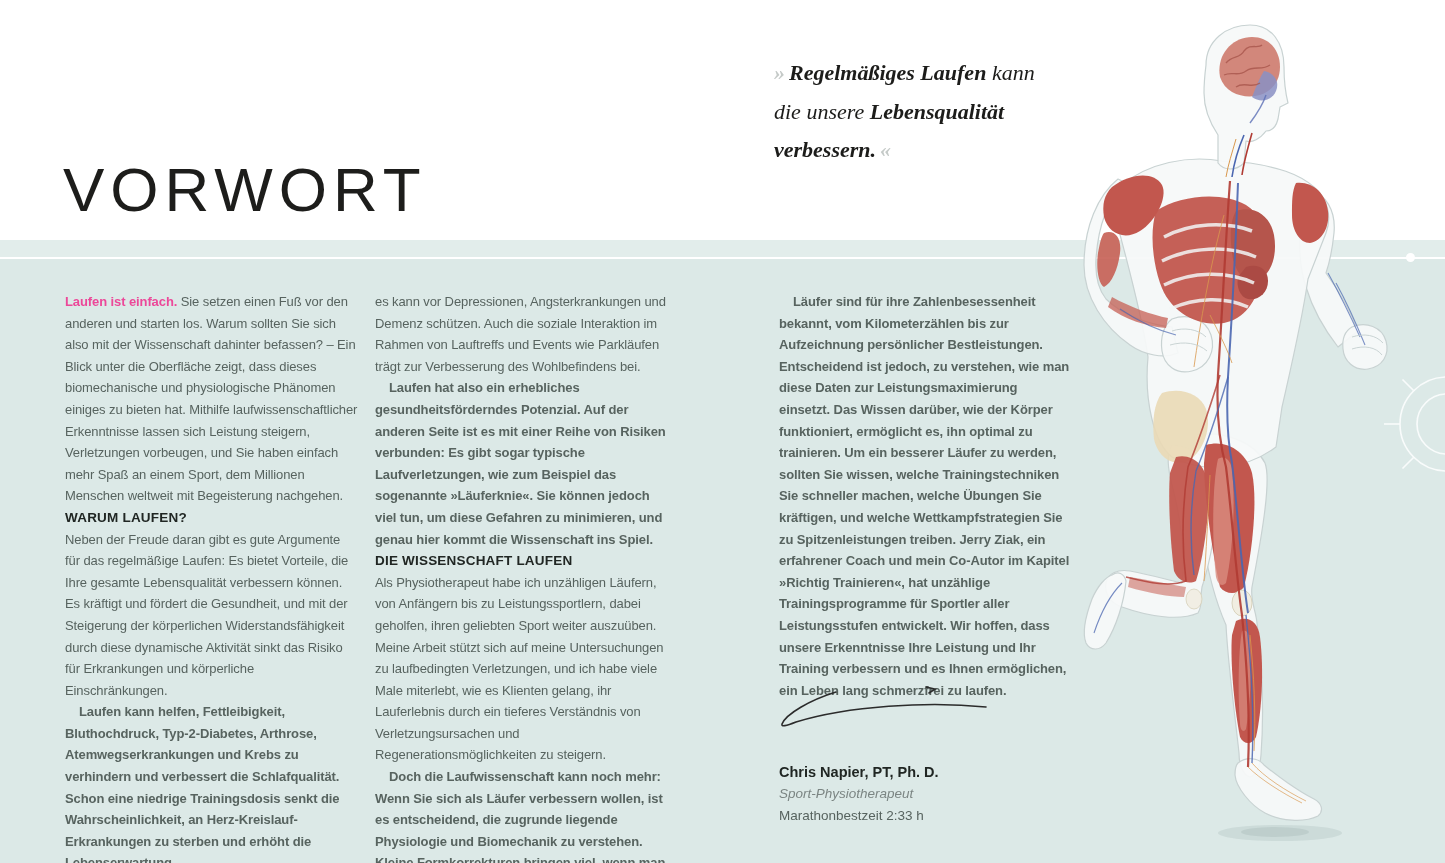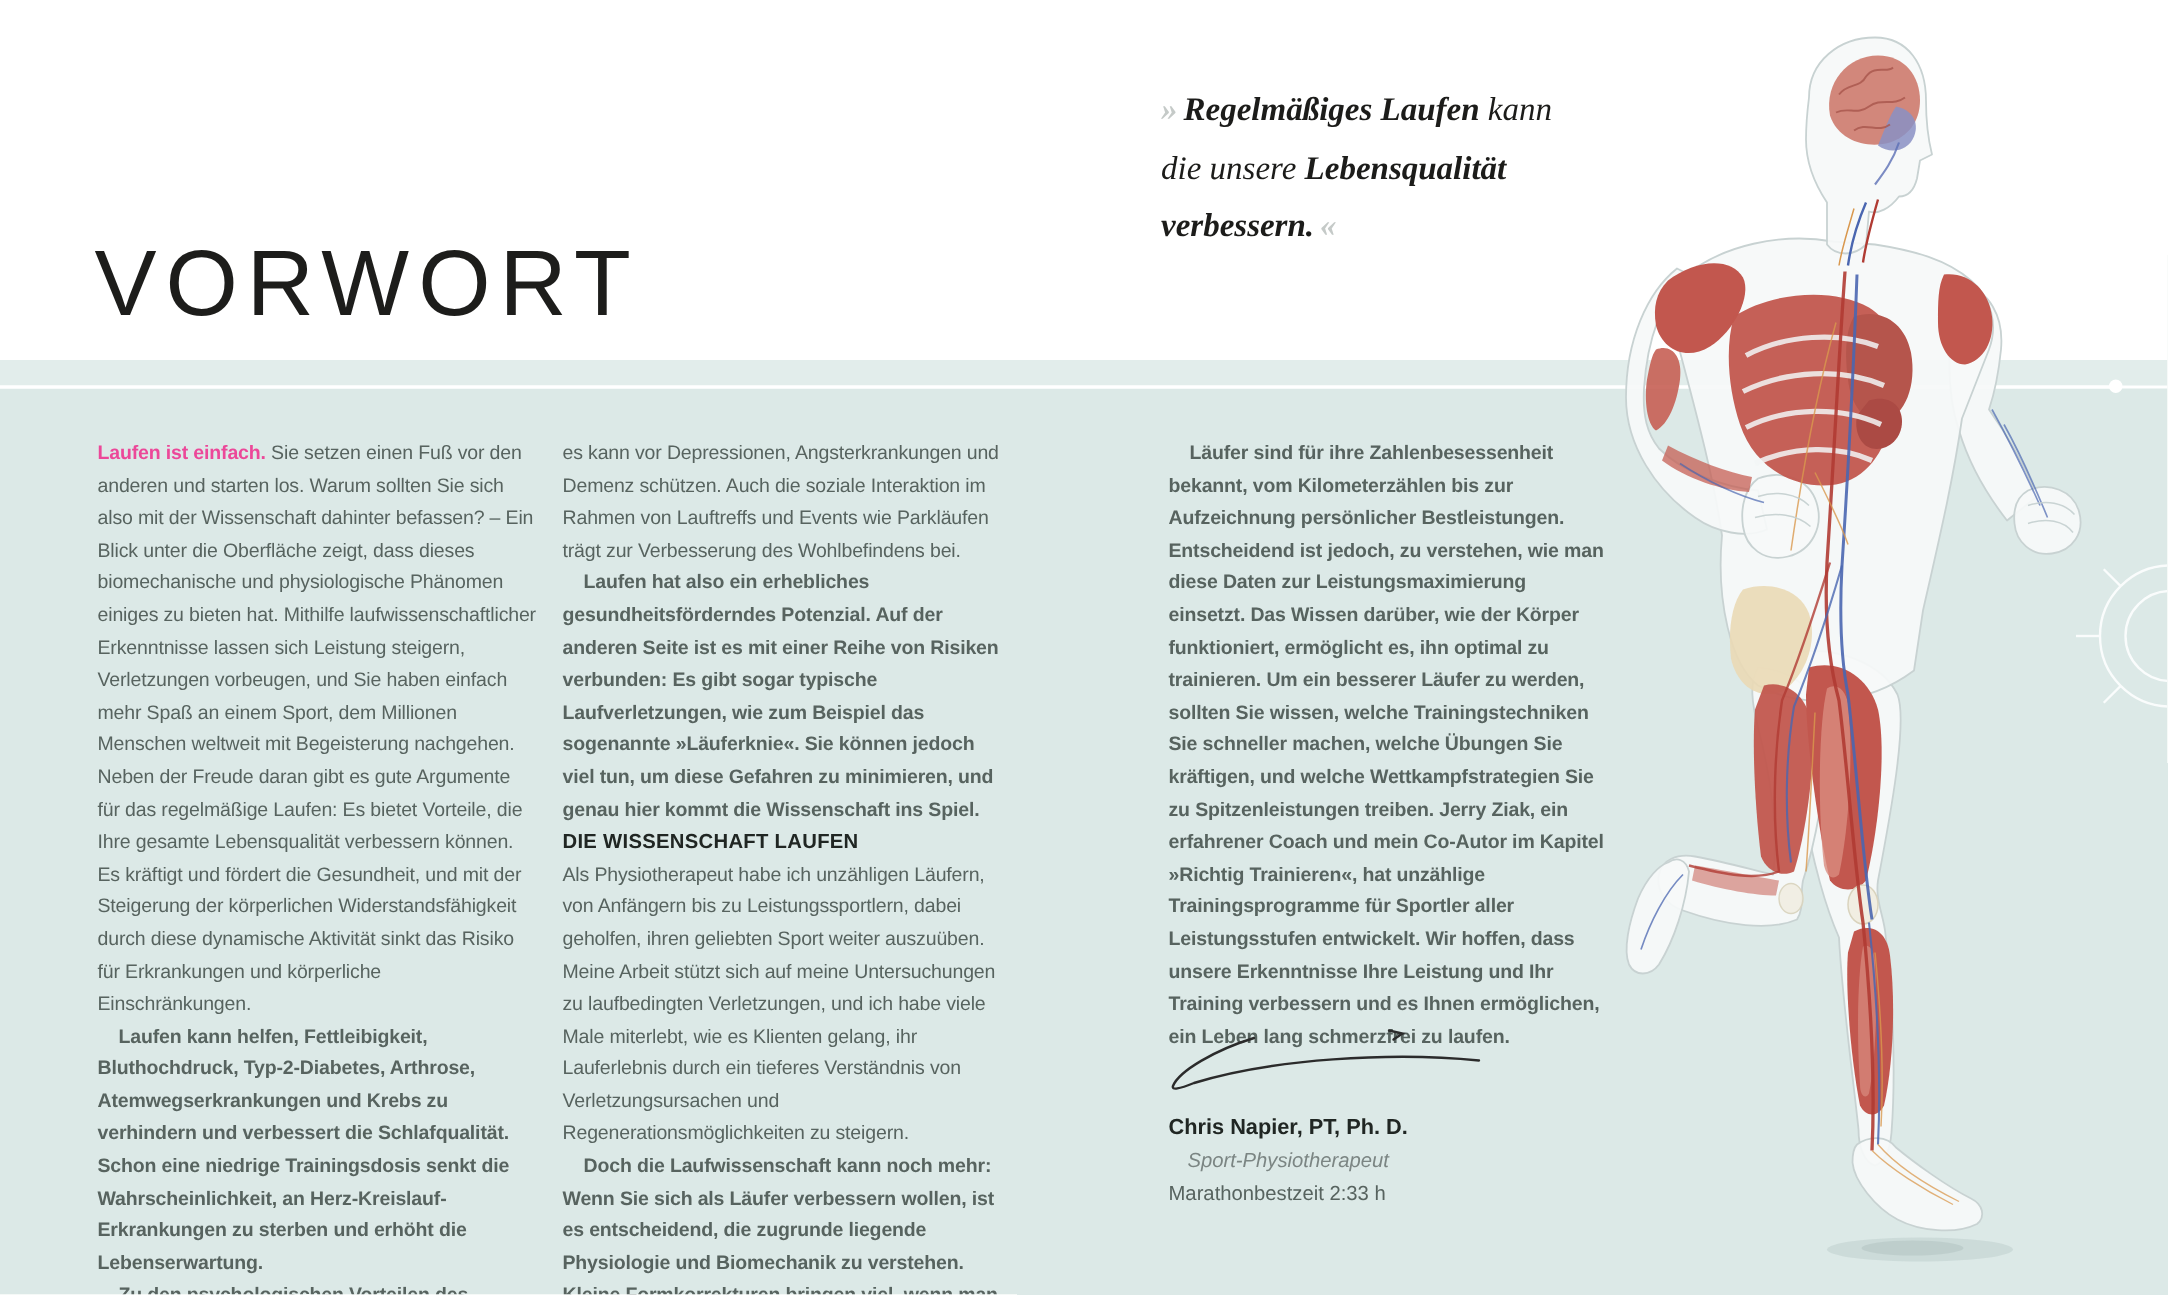--- a/index.html
+++ b/index.html
@@ -31,22 +31,22 @@
   .col-3{left:779px;}
   .col p{margin:0;text-align:left;}
   .col p.ind{text-indent:14px;font-weight:bold;}
   .lead{font-weight:700;color:#ec4899;}
   .colhead{margin:21px 0 0 0;font-weight:700;font-size:13.5px;letter-spacing:.2px;color:#202623;}
   .colhead:first-child{margin-top:0;}
 
   
   .signature{position:absolute;left:778px;top:680px;}
   .author{position:absolute;left:779px;top:741px;font-size:13.5px;line-height:22px;color:#57635f;}
-  .author .name{font-weight:700;font-size:14.5px;color:#202623;}
-  .author .role{font-style:italic;color:#7b8583;text-align:center;}
+  .author .name{font-weight:700;font-size:14.5px;color:#202623;margin-top:20px;}
+  .author .role{font-style:italic;color:#7b8583;}
 
   
   .reticle{position:absolute;left:1330px;top:330px;z-index:1;}
   .runner{position:absolute;left:1060px;top:15px;z-index:2;}
 </style>
 </head>
 <body>
 
 <div class="stage">
 
@@ -164,20 +164,21 @@
       <path d="M112,316 C124,312 138,314 146,322 M110,330 C124,326 138,328 147,336"></path>
       <path d="M292,322 C304,318 316,320 323,328 M292,334 C304,330 316,332 322,340"></path>
     </g>
   </svg>
 
   <div>
     <div class="title">VORWORT</div>
 
     <div class="col col-1">
       <p class="body"><span class="lead">Laufen ist einfach.</span><span> Sie setzen einen Fuß vor den anderen und starten los. Warum sollten Sie sich also mit der Wissenschaft dahinter befassen? – Ein Blick unter die Oberfläche zeigt, dass dieses biomechanische und physiologische Phänomen einiges zu bieten hat. Mithilfe laufwissenschaftlicher Erkenntnisse lassen sich Leistung steigern, Verletzungen vorbeugen, und Sie haben einfach mehr Spaß an einem Sport, dem Millionen Menschen weltweit mit Begeisterung nachgehen.</span></p>
+      <p class="colhead">WARUM LAUFEN?</p>
       <p>Neben der Freude daran gibt es gute Argumente für das regelmäßige Laufen: Es bietet Vorteile, die Ihre gesamte Lebensqualität verbessern können. Es kräftigt und fördert die Gesundheit, und mit der Steigerung der körperlichen Widerstandsfähigkeit durch diese dynamische Aktivität sinkt das Risiko für Erkrankungen und körperliche Einschränkungen.</p>
       <p class="ind">Laufen kann helfen, Fettleibigkeit, Bluthochdruck, Typ-2-Diabetes, Arthrose, Atemwegserkrankungen und Krebs zu verhindern und verbessert die Schlafqualität. Schon eine niedrige Trainingsdosis senkt die Wahrscheinlichkeit, an Herz-Kreislauf-Erkrankungen zu sterben und erhöht die Lebenserwartung.</p>
       <p class="ind">Zu den psychologischen Vorteilen des Laufens zählen Stressabbau und Stimmungsaufhellung, und</p>
     </div>
 
     <div class="col col-2">
       <p>es kann vor Depressionen, Angsterkrankungen und Demenz schützen. Auch die soziale Interaktion im Rahmen von Lauftreffs und Events wie Parkläufen trägt zur Verbesserung des Wohlbefindens bei.</p>
       <p class="ind">Laufen hat also ein erhebliches gesundheitsförderndes Potenzial. Auf der anderen Seite ist es mit einer Reihe von Risiken verbunden: Es gibt sogar typische Laufverletzungen, wie zum Beispiel das sogenannte »Läuferknie«. Sie können jedoch viel tun, um diese Gefahren zu minimieren, und genau hier kommt die Wissenschaft ins Spiel.</p>
       <p class="colhead">DIE WISSENSCHAFT LAUFEN</p>
       <p>Als Physiotherapeut habe ich unzähligen Läufern, von Anfängern bis zu Leistungssportlern, dabei geholfen, ihren geliebten Sport weiter auszuüben. Meine Arbeit stützt sich auf meine Untersuchungen zu laufbedingten Verletzungen, und ich habe viele Male miterlebt, wie es Klienten gelang, ihr Lauferlebnis durch ein tieferes Verständnis von Verletzungsursachen und Regenerationsmöglichkeiten zu steigern.</p>

